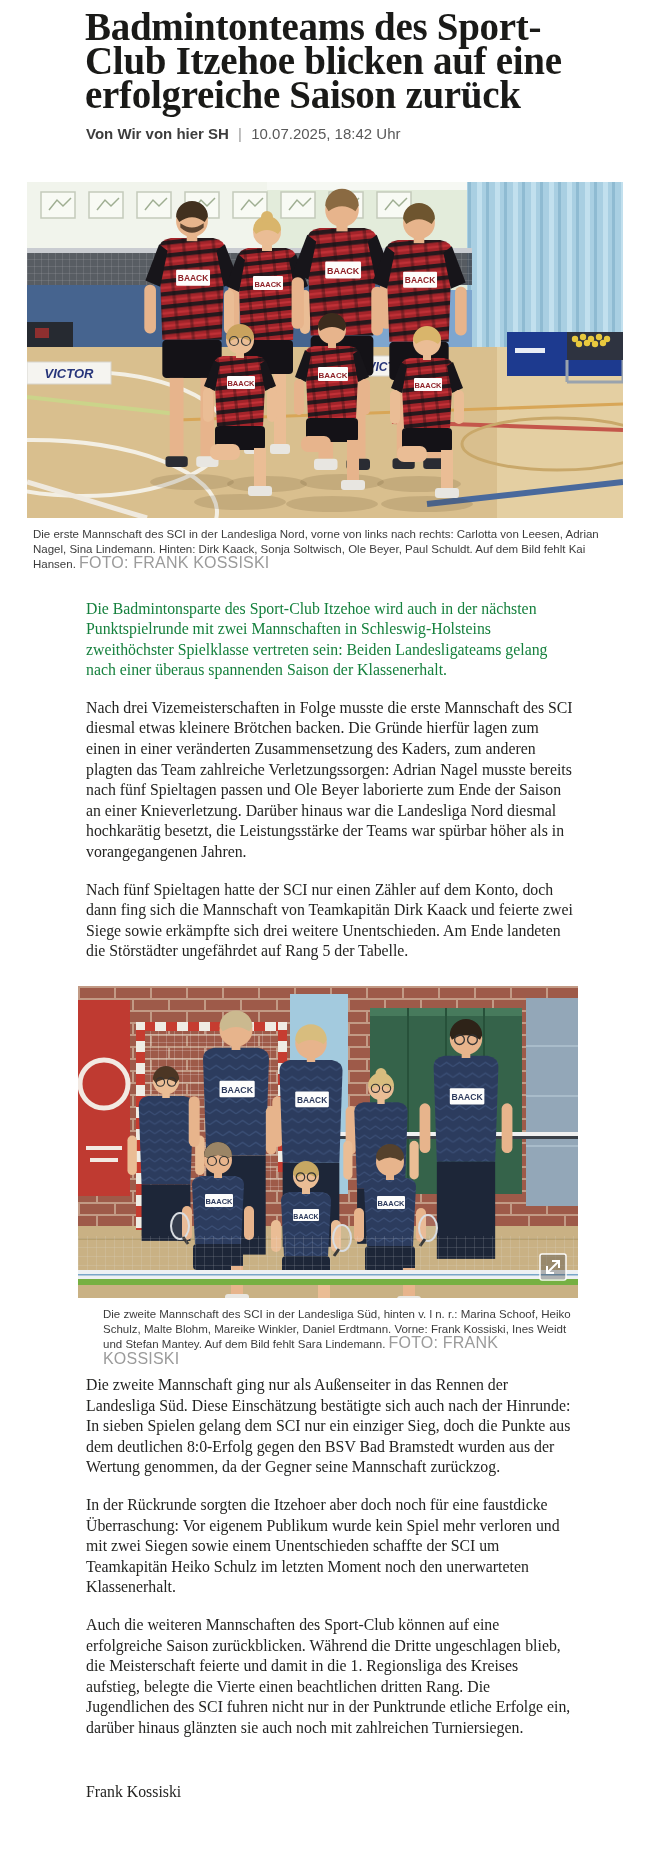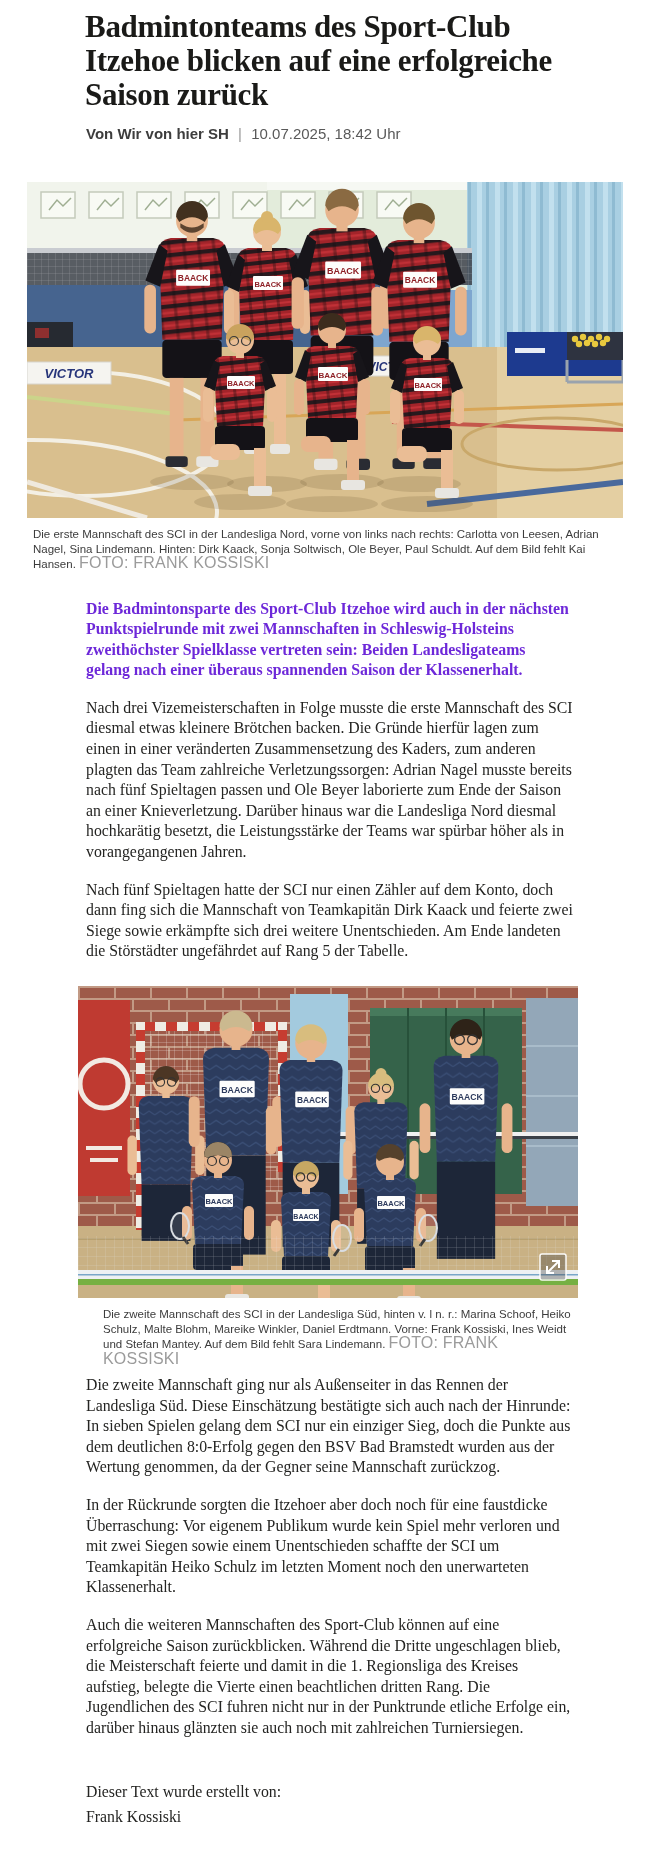--- a/index.html
+++ b/index.html
@@ -3,21 +3,21 @@
 <meta charset="utf-8">
 <style>
   html,body{margin:0;padding:0;}
   body{
     width:650px;height:1875px;overflow:hidden;background:#ffffff;
     font-family:"Liberation Serif",serif;color:#242422;
     -webkit-font-smoothing:antialiased;
   }
   .headline{
     margin:10px 0 0 85px;width:480px;
-    font-size:31px;line-height:34px;font-weight:700;color:#1a1a18;
+    font-size:39px;line-height:34px;font-weight:700;color:#1a1a18;
     letter-spacing:-0.3px;
   }
   .byline{
     margin:13px 0 0 86px;
     font-family:"Liberation Sans",sans-serif;font-size:15px;color:#595959;
   }
   .byline .author{font-weight:700;color:#3d3d3d;}
   .byline .sep{margin:0 5px;color:#9a9a9a;}
   figure{margin:0;padding:0;}
   .figure1{margin:40px 0 0 27px;width:596px;}
@@ -27,21 +27,21 @@
     margin:9px 0 0 6px;max-width:578px;
     font-family:"Liberation Sans",sans-serif;font-size:11.5px;line-height:14.5px;color:#3c3c3c;
   }
   .figure2 .figcaption{margin-left:25px;max-width:488px;}
   .credit{color:#9b9b9b;font-size:16px;letter-spacing:0.2px;}
   .article{
     margin:27px 0 0 86px;width:487px;
     font-size:15.8px;line-height:20.6px;
   }
   .article p{margin:0 0 17px 0;}
-  .lead{font-weight:700;color:#6d28d9;}
+  .lead{font-weight:400;color:#15803d;}
   .closing{margin-top:42px;}
   .closing p{margin:0 0 3px 0;line-height:22.5px;}
 </style>
 </head>
 <body>
 
 <h1 class="headline">Badmintonteams des Sport-Club Itzehoe blicken auf eine erfolgreiche Saison zurück</h1>
 
 <div class="byline">
   <span class="author">Von Wir von hier SH</span>
@@ -487,17 +487,16 @@
       <span>Die zweite Mannschaft des SCI in der Landesliga Süd, hinten v. l n. r.: Marina Schoof, Heiko Schulz, Malte Blohm, Mareike Winkler, Daniel Erdtmann. Vorne: Frank Kossiski, Ines Weidt und Stefan Mantey. Auf dem Bild fehlt Sara Lindemann.</span>
       <span class="credit">FOTO: FRANK KOSSISKI</span>
     </figcaption>
   </figure>
 
   <p>Die zweite Mannschaft ging nur als Außenseiter in das Rennen der Landesliga Süd. Diese Einschätzung bestätigte sich auch nach der Hinrunde: In sieben Spielen gelang dem SCI nur ein einziger Sieg, doch die Punkte aus dem deutlichen 8:0-Erfolg gegen den BSV Bad Bramstedt wurden aus der Wertung genommen, da der Gegner seine Mannschaft zurückzog.</p>
   <p>In der Rückrunde sorgten die Itzehoer aber doch noch für eine faustdicke Überraschung: Vor eigenem Publikum wurde kein Spiel mehr verloren und mit zwei Siegen sowie einem Unentschieden schaffte der SCI um Teamkapitän Heiko Schulz im letzten Moment noch den unerwarteten Klassenerhalt.</p>
   <p>Auch die weiteren Mannschaften des Sport-Club können auf eine erfolgreiche Saison zurückblicken. Während die Dritte ungeschlagen blieb, die Meisterschaft feierte und damit in die 1. Regionsliga des Kreises aufstieg, belegte die Vierte einen beachtlichen dritten Rang. Die Jugendlichen des SCI fuhren nicht nur in der Punktrunde etliche Erfolge ein, darüber hinaus glänzten sie auch noch mit zahlreichen Turniersiegen.</p>
 
   <div class="closing">
-    <p>Dieser Text wurde erstellt von:</p>
     <p>Frank Kossiski</p>
 
   </div>
 </div>
 
 </body></html>

